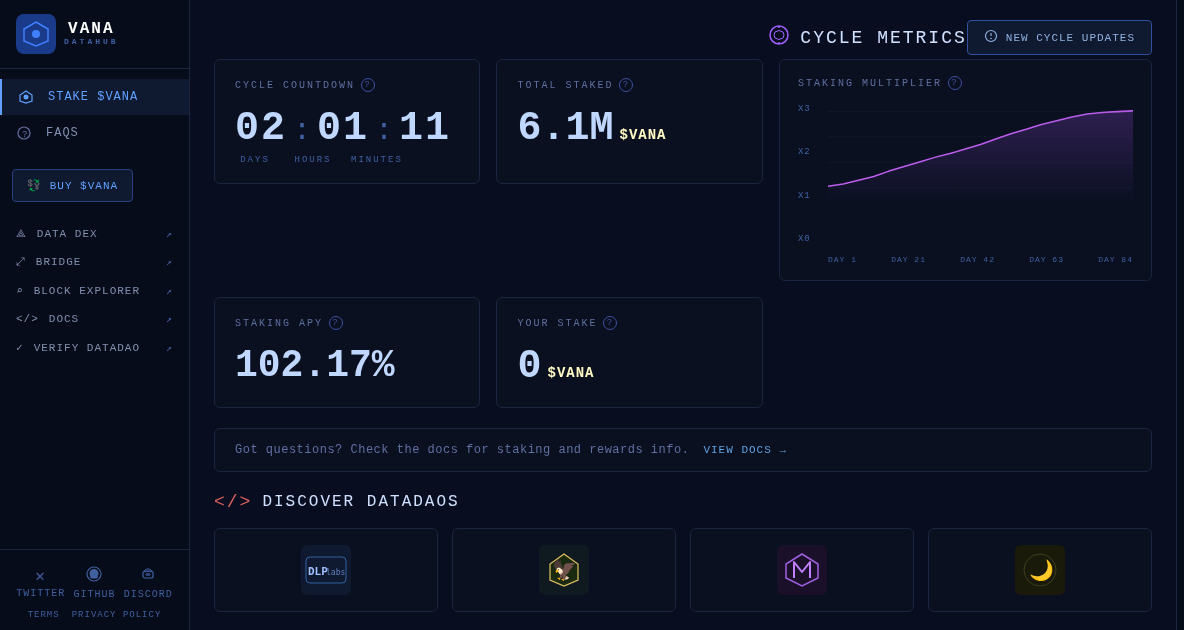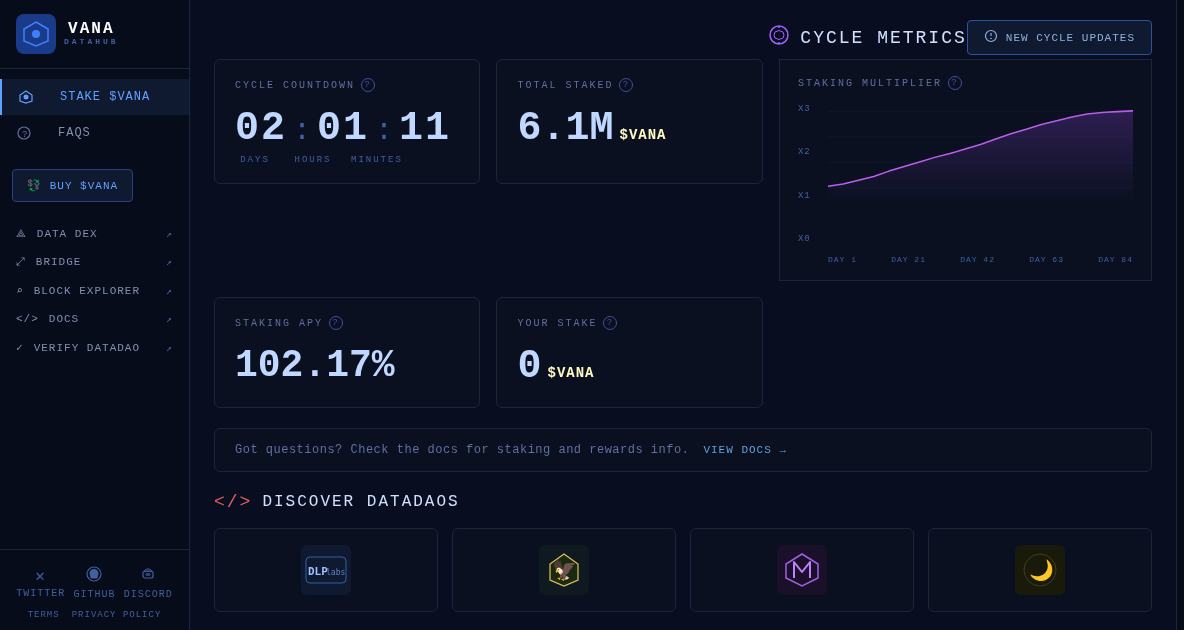--- a/index.html
+++ b/index.html
@@ -56,21 +56,21 @@
       color: #4060a0;
       letter-spacing: 3px;
     }
     .sidebar-nav {
       padding: 10px 0;
       flex: 1;
     }
     .sidebar-item {
       display: flex;
       align-items: center;
-      gap: 26px;
+      gap: 14px;
       padding: 10px 16px;
       cursor: pointer;
       font-size: 12px;
       letter-spacing: 1px;
       color: #8090b0;
       text-transform: uppercase;
       transition: background 0.2s;
     }
     .sidebar-item.active {
       background: #0f1a30;
@@ -310,21 +310,21 @@
       color: #c0d8ff;
       display: flex;
       align-items: baseline;
       gap: 6px;
     }
 
     
     .chart-container {
       background: #0a1020;
       border: 1px solid #1a2540;
-      border-radius: 0;
+      border-radius: 6px;
       padding: 18px 20px;
       grid-row: span 1;
     }
     .chart-area {
       position: relative;
       height: 160px;
       margin-top: 8px;
     }
     .chart-y-labels {
       position: absolute;

